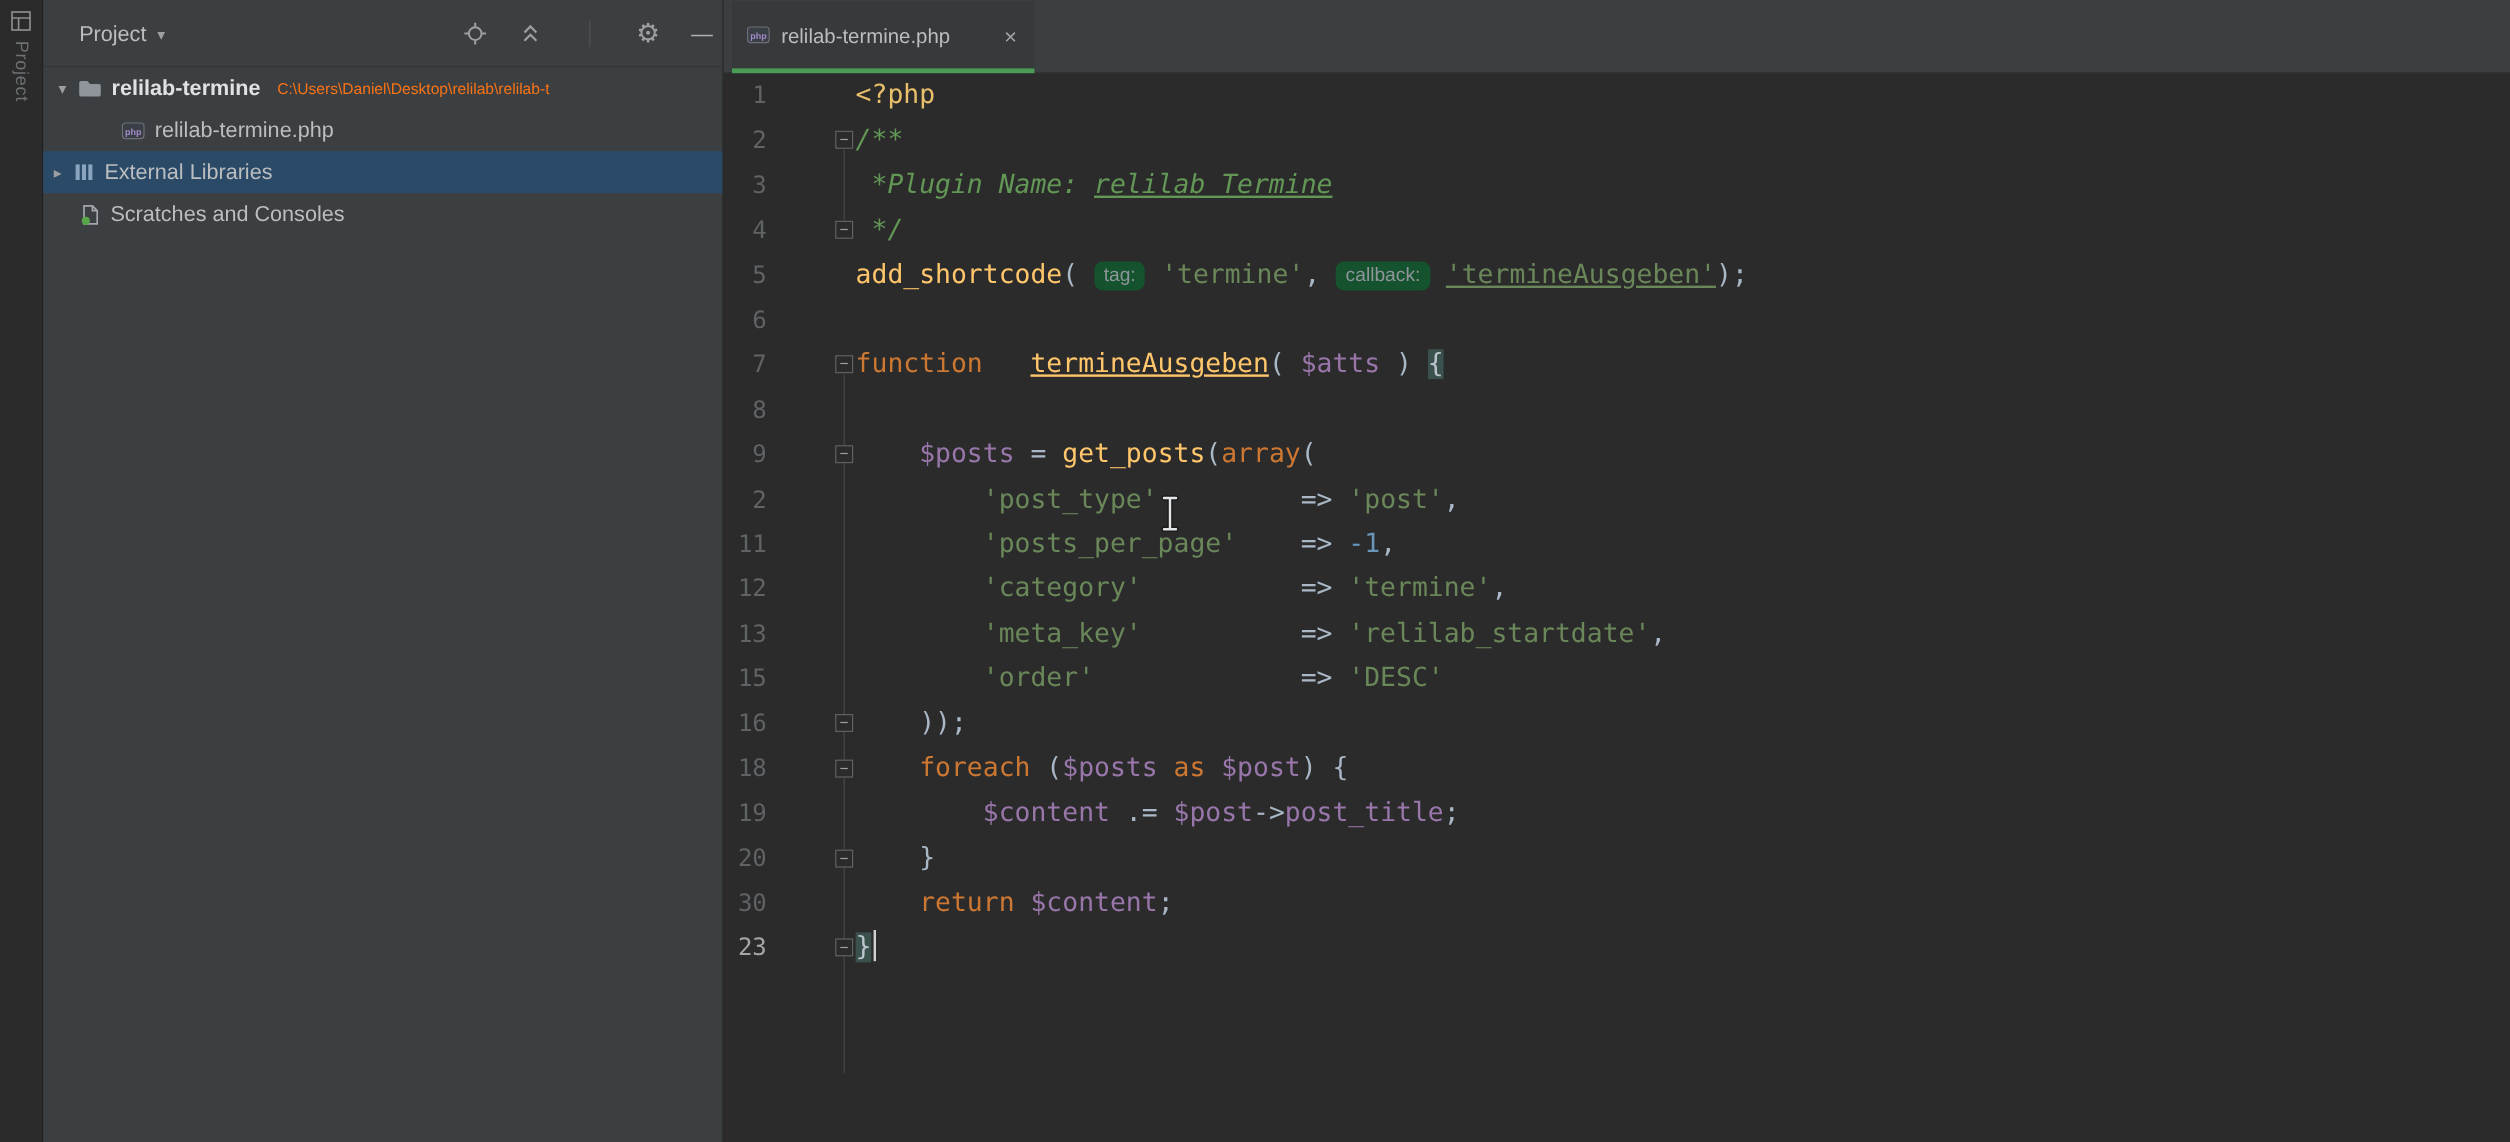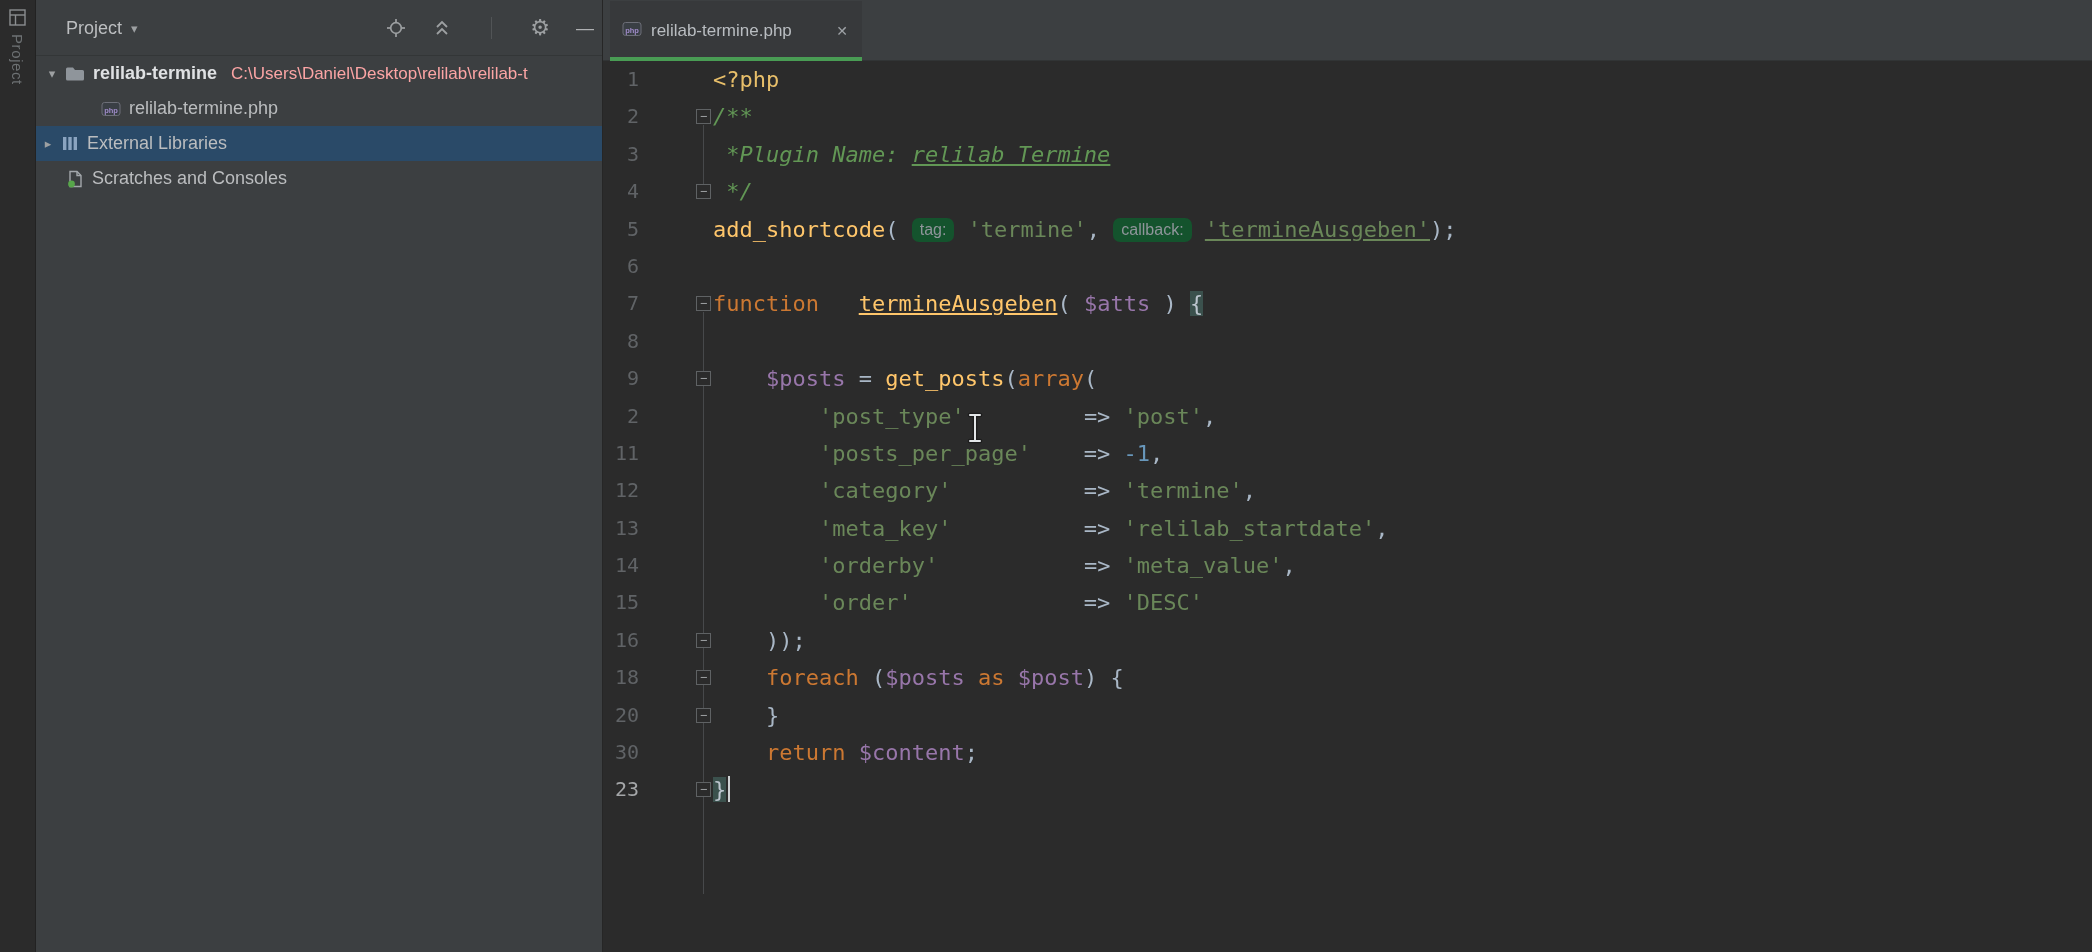--- a/index.html
+++ b/index.html
@@ -25,21 +25,21 @@
   .hdiv{position:absolute;left:455px;top:17px;width:1px;height:22px;background:#515456}
 
   .tree{position:absolute;top:56px;left:0;right:0}
   .trow{height:35px;display:flex;align-items:center;font-size:18px;color:#bbbdbf;white-space:nowrap;overflow:hidden}
   .trow.sel{background:var(--selection-blue,#2a4a68)}
   .r1{padding-left:8px}.r2{padding-left:60px}.r3{padding-left:4px}.r4{padding-left:26px}
   .chev{width:16px;text-align:center;color:#9da0a2;font-size:13px;flex:none}
   .ticon{flex:none;margin:0 8px 0 5px;display:flex;align-items:center}
   .tname{flex:none}
   .tname.bold{color:#dfe1e3;font-weight:bold}
-  .tpath{margin-left:14px;color:#fca5a5;font-size:17px;overflow:hidden}
+  .tpath{margin-left:14px;color:#f97316;font-size:13px;overflow:hidden}
 
   
   .editor{position:absolute;left:603px;top:0;width:1489px;height:100%;background:#2b2b2b}
   .tabbar{position:relative;height:61px;background:#3c3f41;border-bottom:1px solid #313435}
   .tab{position:absolute;left:7px;top:1px;height:60px;width:252px;background:#37393b;
     display:flex;align-items:center;gap:9px;padding:0 12px}
   .tab::after{content:"";position:absolute;left:0;right:0;bottom:0;height:4px;background:var(--accent-green,#499c54)}
   .tab-label{color:#b9bdc1;font-size:17px;flex:1}
   .tab-close{color:#9ea2a6;font-size:14px;flex:none;padding:2px}
 
@@ -255,43 +255,43 @@
           <pre class="cl"><span class="tk-pl">        </span><span class="tk-str">'category'</span><span class="tk-pl">          =&gt; </span><span class="tk-str">'termine'</span><span class="tk-pl">,</span></pre>
         </div>
         <div class="crow">
           <div class="gut">
             <span class="lnum">13</span>
           </div>
           <pre class="cl"><span class="tk-pl">        </span><span class="tk-str">'meta_key'</span><span class="tk-pl">          =&gt; </span><span class="tk-str">'relilab_startdate'</span><span class="tk-pl">,</span></pre>
         </div>
         <div class="crow">
           <div class="gut">
-            <span class="lnum">14</span>
-          </div>
-          <pre class="cl"><span class="tk-pl">        </span><span class="tk-str">'orderby'</span><span class="tk-pl">           =&gt; </span><span class="tk-str">'meta_value'</span><span class="tk-pl">,</span></pre>
-        </div>
-        <div class="crow">
-          <div class="gut">
             <span class="lnum">15</span>
           </div>
           <pre class="cl"><span class="tk-pl">        </span><span class="tk-str">'order'</span><span class="tk-pl">             =&gt; </span><span class="tk-str">'DESC'</span></pre>
         </div>
         <div class="crow">
           <div class="gut">
             <span class="lnum">16</span>
             <span class="fold">−</span>
           </div>
           <pre class="cl"><span class="tk-pl">    ));</span></pre>
         </div>
         <div class="crow">
           <div class="gut">
             <span class="lnum">18</span>
             <span class="fold">−</span>
           </div>
           <pre class="cl"><span class="tk-pl">    </span><span class="tk-kw">foreach</span><span class="tk-pl"> (</span><span class="tk-var">$posts</span><span class="tk-pl"> </span><span class="tk-kw">as</span><span class="tk-pl"> </span><span class="tk-var">$post</span><span class="tk-pl">) {</span></pre>
+        </div>
+        <div class="crow">
+          <div class="gut">
+            <span class="lnum">19</span>
+          </div>
+          <pre class="cl"><span class="tk-pl">        </span><span class="tk-var">$content</span><span class="tk-pl"> .= </span><span class="tk-var">$post</span><span class="tk-pl">-&gt;</span><span class="tk-prop">post_title</span><span class="tk-pl">;</span></pre>
         </div>
         <div class="crow">
           <div class="gut">
             <span class="lnum">20</span>
             <span class="fold">−</span>
           </div>
           <pre class="cl"><span class="tk-pl">    }</span></pre>
         </div>
         <div class="crow">
           <div class="gut">

